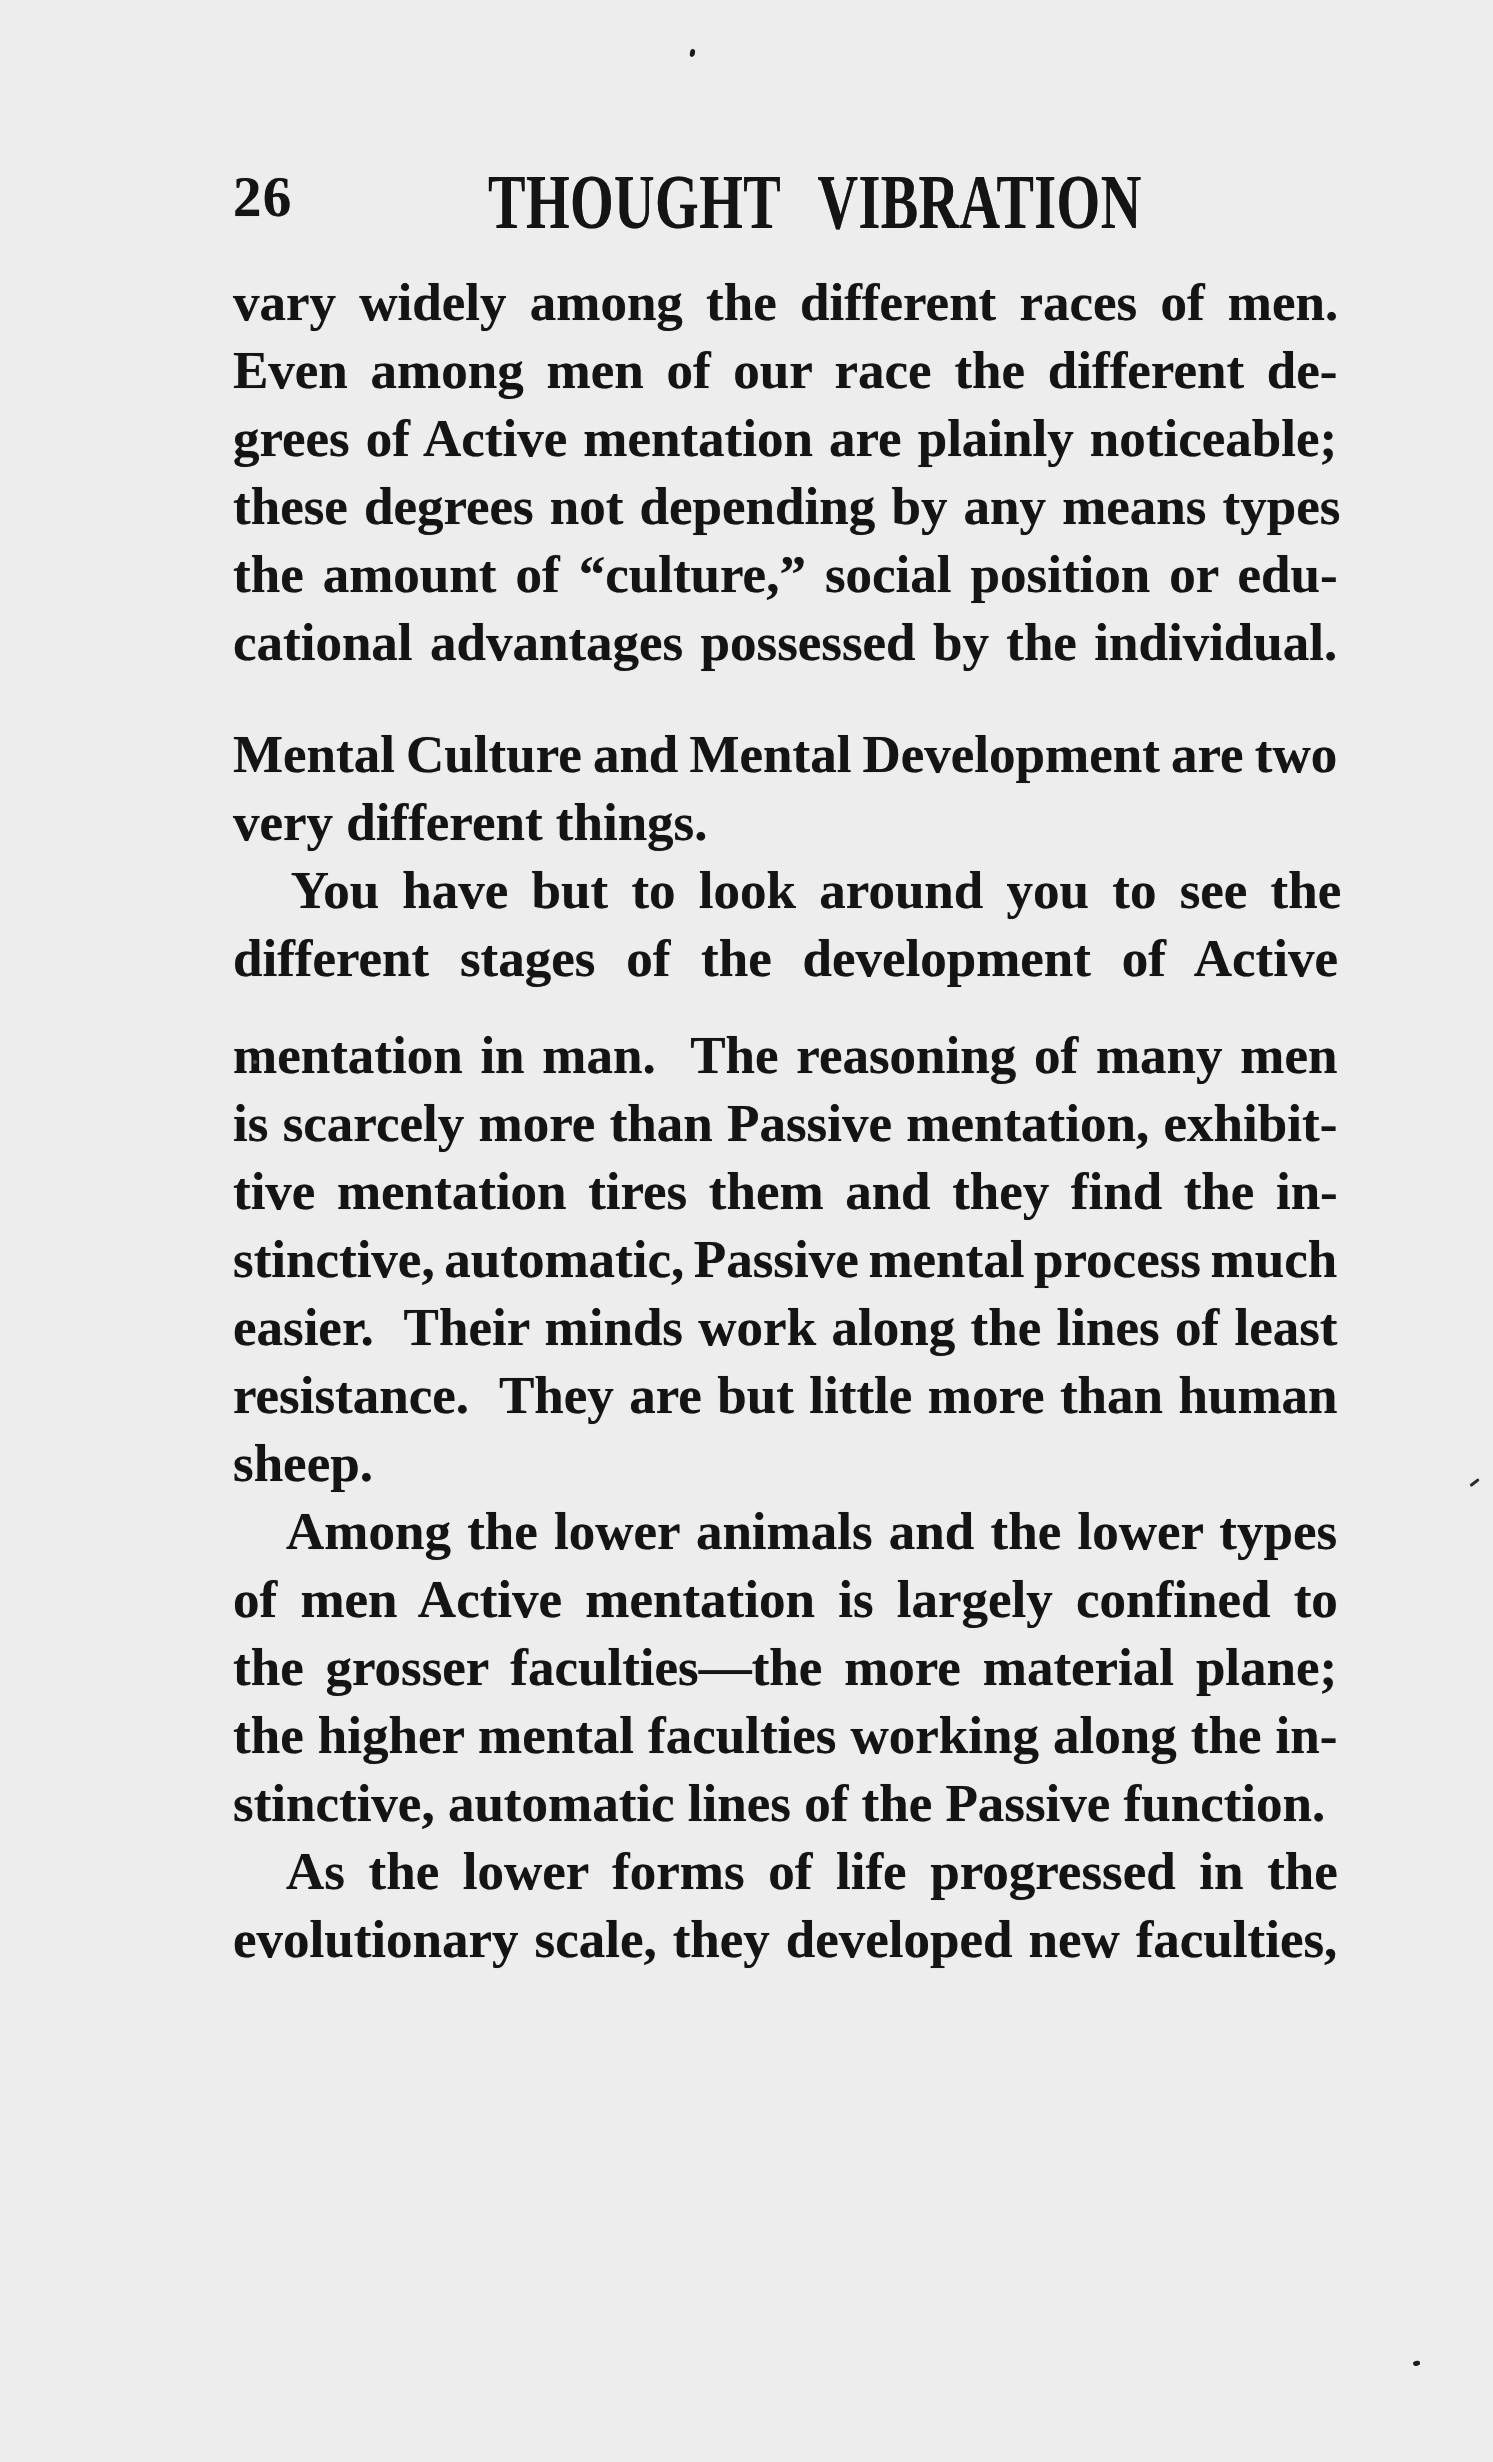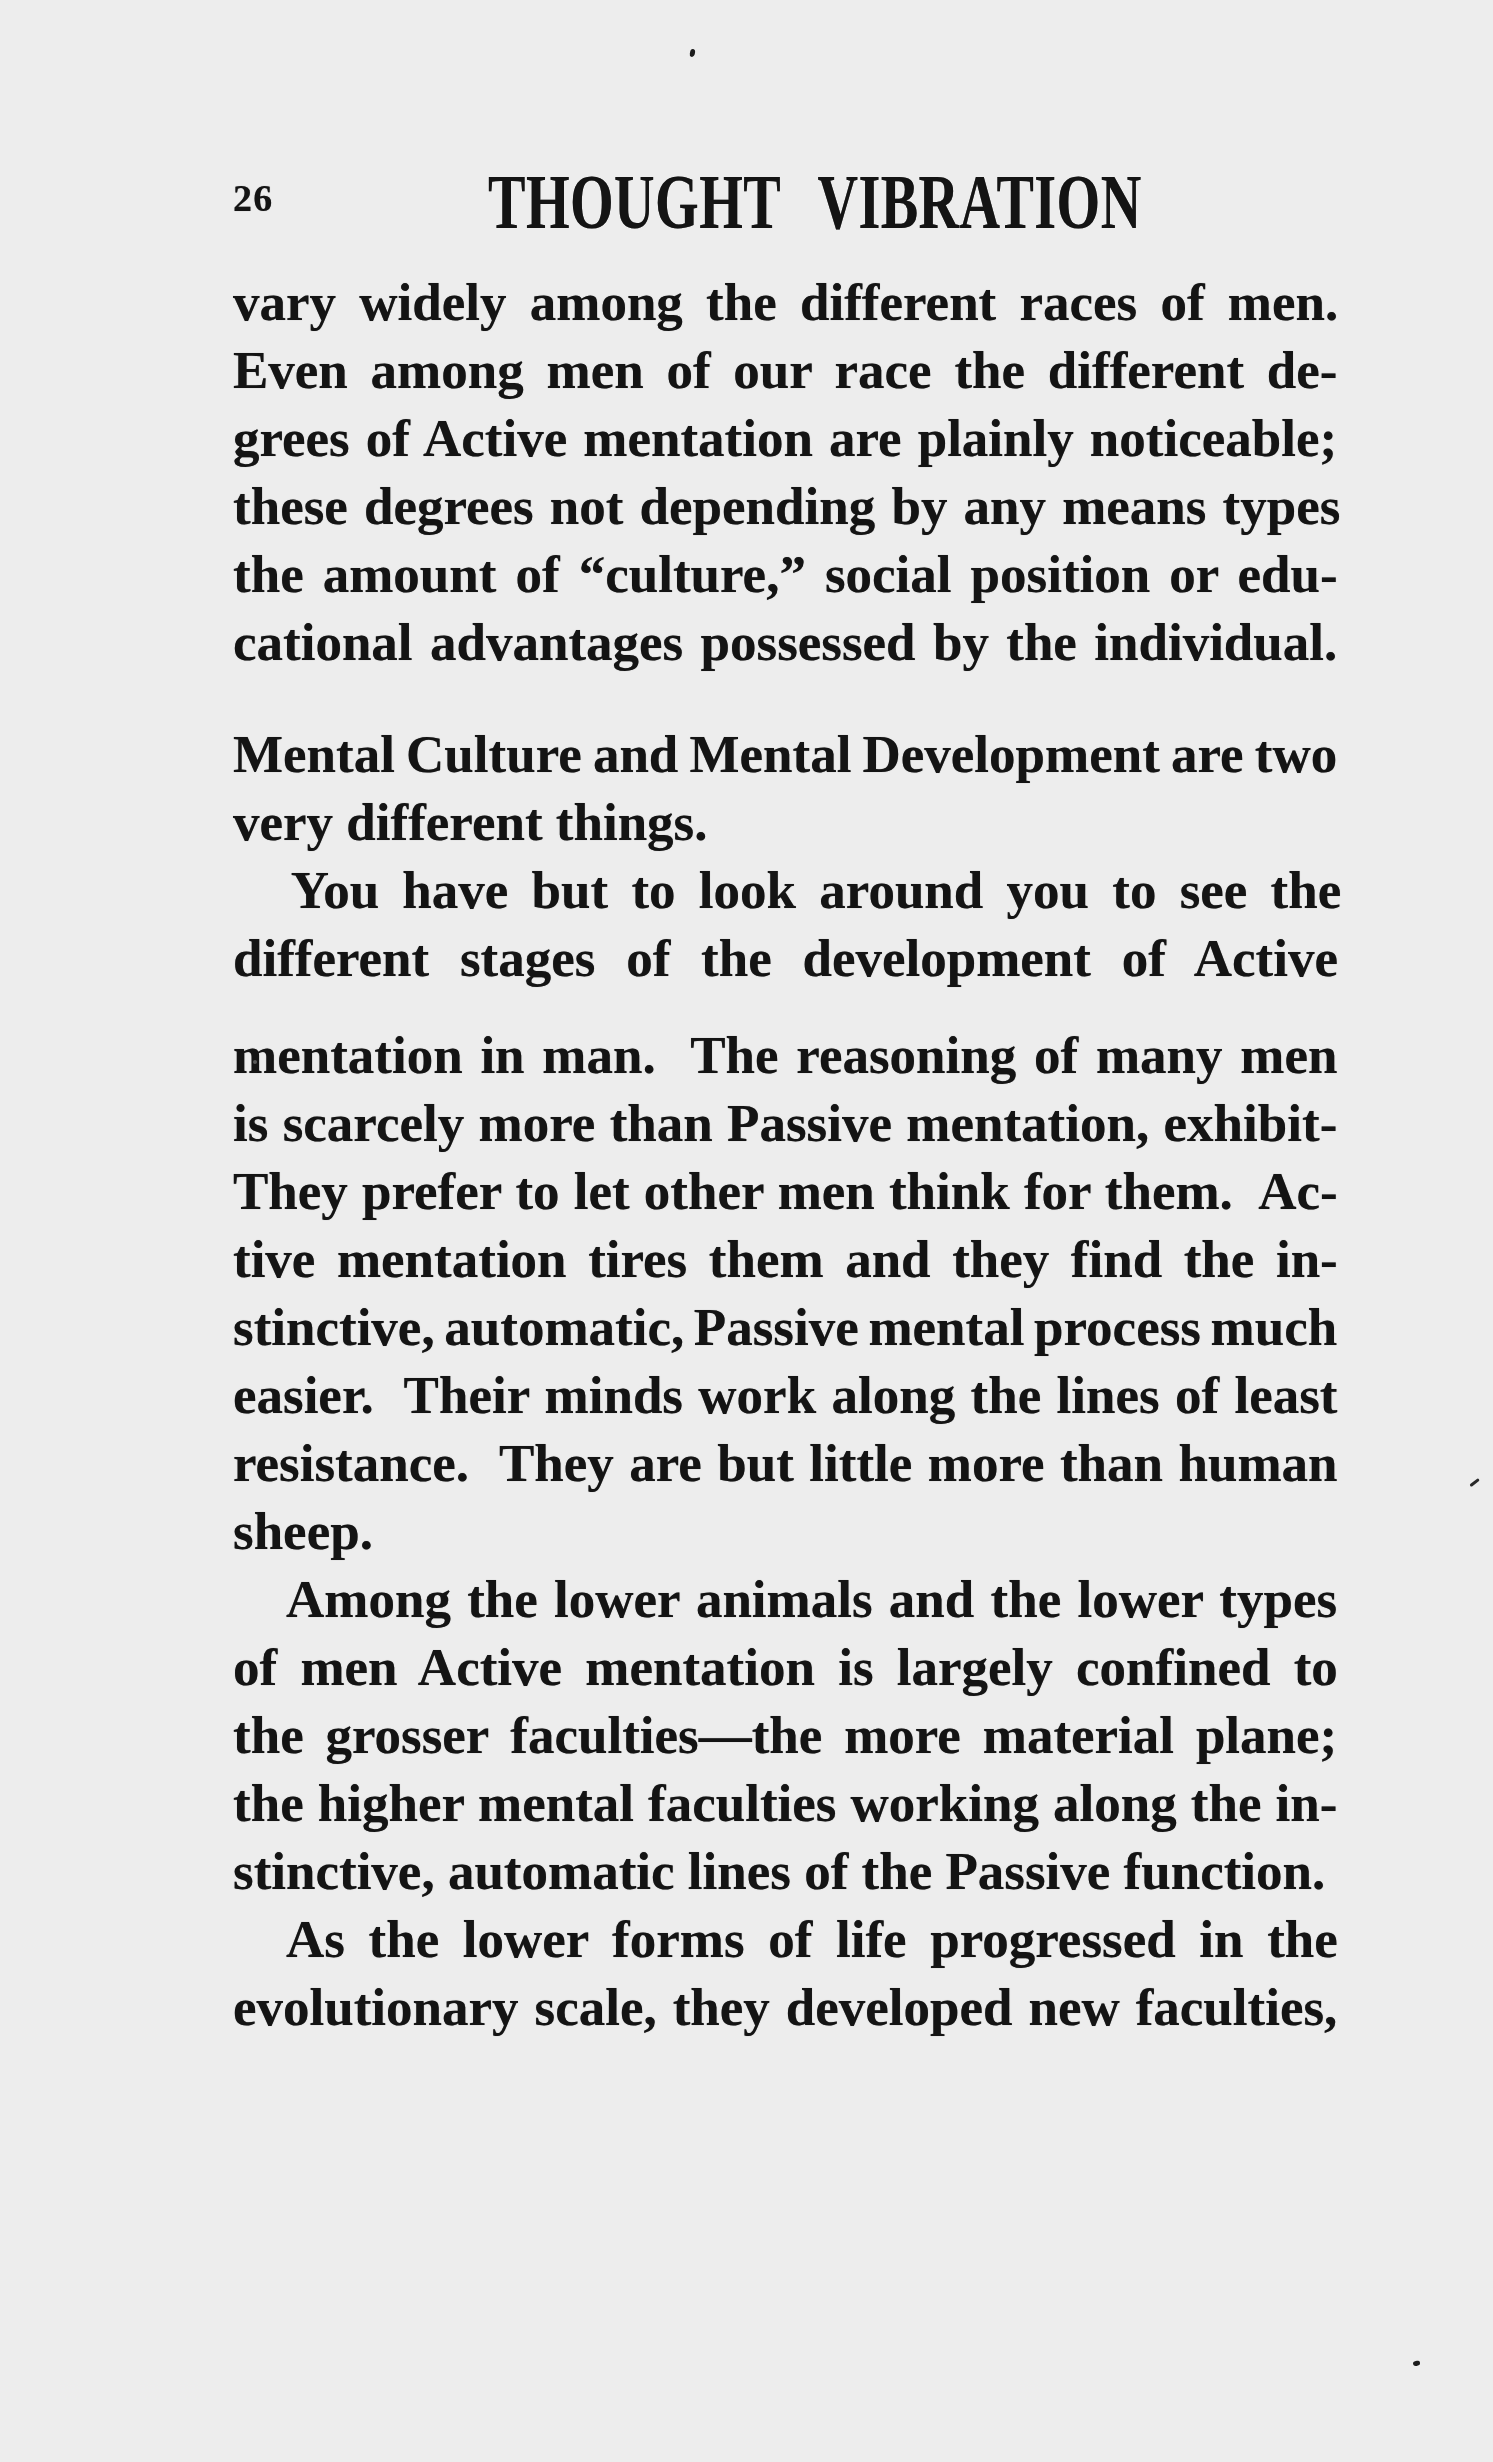--- a/index.html
+++ b/index.html
@@ -19,22 +19,22 @@
     background: var(--bg, #ededed);
     color: var(--ink, #141414);
     font-family: "Liberation Serif", "DejaVu Serif", serif;
     text-shadow: 0 0 0.7px rgba(10,10,10,0.55);
   }
 
   
   .pagenum {
     position: absolute;
     left: 233px;
-    top: 179px;
-    font-size: 38px;
+    top: 168px;
+    font-size: 57px;
     line-height: 1;
     font-weight: 700;
     font-feature-settings: "onum" 1;
     letter-spacing: 1.2px;
   }
   .title {
     position: absolute;
     left: 488px;
     top: 163px;
     margin: 0;
@@ -113,21 +113,20 @@
       <div class="line justify" style="word-spacing: 2.8px;"><span class="line-inner">grees of Active mentation are plainly noticeable;</span></div>
       <div class="line justify" style="word-spacing: 2.9px;"><span class="line-inner">these degrees not depending by any means types</span></div>
       <div class="line justify" style="word-spacing: 5.8px;"><span class="line-inner">the amount of “culture,” social position or edu-</span></div>
       <div class="line justify" style="word-spacing: 4.1px;"><span class="line-inner">cational advantages possessed by the individual.</span></div>
       <div class="line justify" style="word-spacing: -2.1px; margin-top: 44px;"><span class="line-inner">Mental Culture and Mental Development are two</span></div>
       <div class="line"><span class="line-inner">very different things.</span></div>
       <div class="line indent justify" style="word-spacing: 10px; text-align: center;"><span class="line-inner">You have but to look around you to see the</span></div>
       <div class="line justify" style="word-spacing: 17.5px;"><span class="line-inner">different stages of the development of Active</span></div>
       <div class="line justify" style="word-spacing: 4.5px; margin-top: 29px;"><span class="line-inner">mentation in man.&nbsp; The reasoning of many men</span></div>
       <div class="line justify" style="word-spacing: 1.1px;"><span class="line-inner">is scarcely more than Passive mentation, exhibit-</span></div>
-      <div class="line justify" style="word-spacing: 0.9px;"><span class="line-inner">They prefer to let other men think for them.&nbsp; Ac-</span></div>
       <div class="line justify" style="word-spacing: 8.3px;"><span class="line-inner">tive mentation tires them and they find the in-</span></div>
       <div class="line justify" style="word-spacing: -3.6px;"><span class="line-inner">stinctive, automatic, Passive mental process much</span></div>
       <div class="line justify" style="word-spacing: 2.1px;"><span class="line-inner">easier.&nbsp; Their minds work along the lines of least</span></div>
       <div class="line justify" style="word-spacing: 2.2px;"><span class="line-inner">resistance.&nbsp; They are but little more than human</span></div>
       <div class="line"><span class="line-inner">sheep.</span></div>
       <div class="line indent justify" style="word-spacing: 3px;"><span class="line-inner">Among the lower animals and the lower types</span></div>
       <div class="line justify" style="word-spacing: 10px;"><span class="line-inner">of men Active mentation is largely confined to</span></div>
       <div class="line justify" style="word-spacing: 8.6px;"><span class="line-inner">the grosser faculties—the more material plane;</span></div>
       <div class="line justify" style="word-spacing: 0.8px;"><span class="line-inner">the higher mental faculties working along the in-</span></div>
       <div class="line"><span class="line-inner">stinctive, automatic lines of the Passive function.</span></div>

